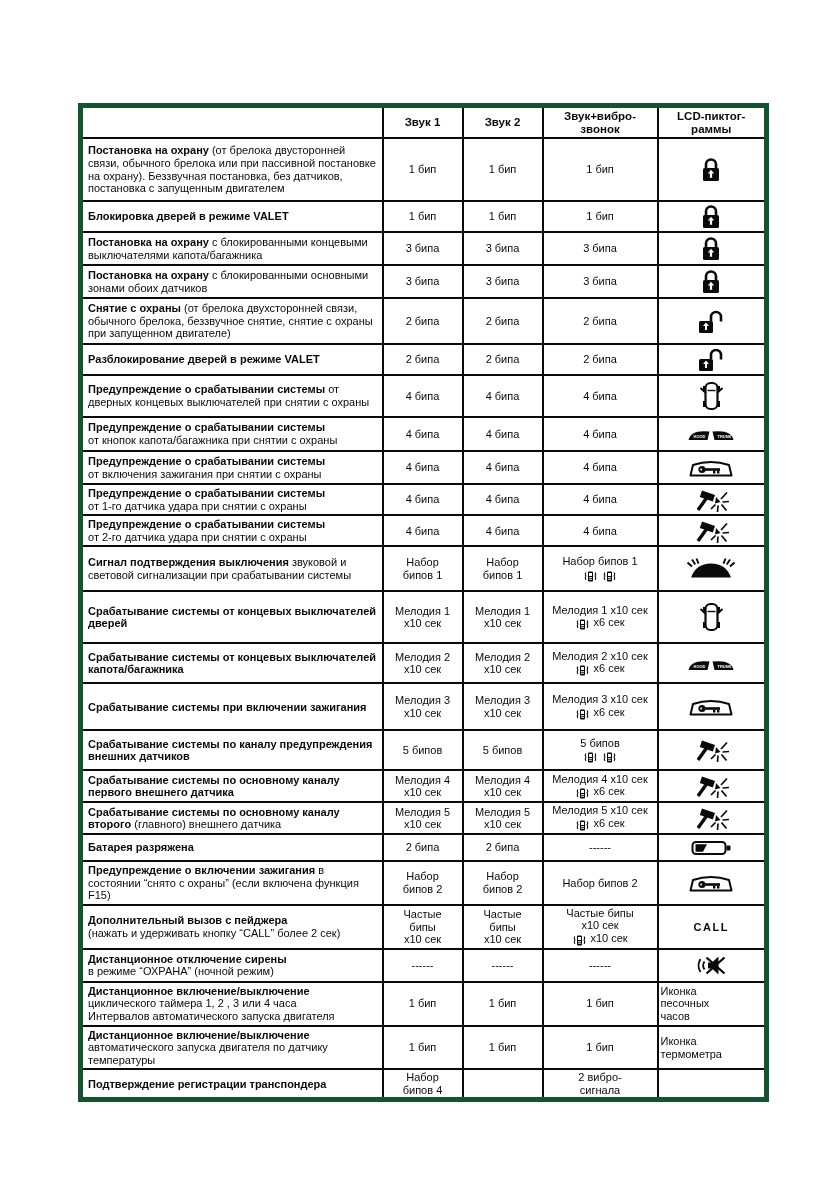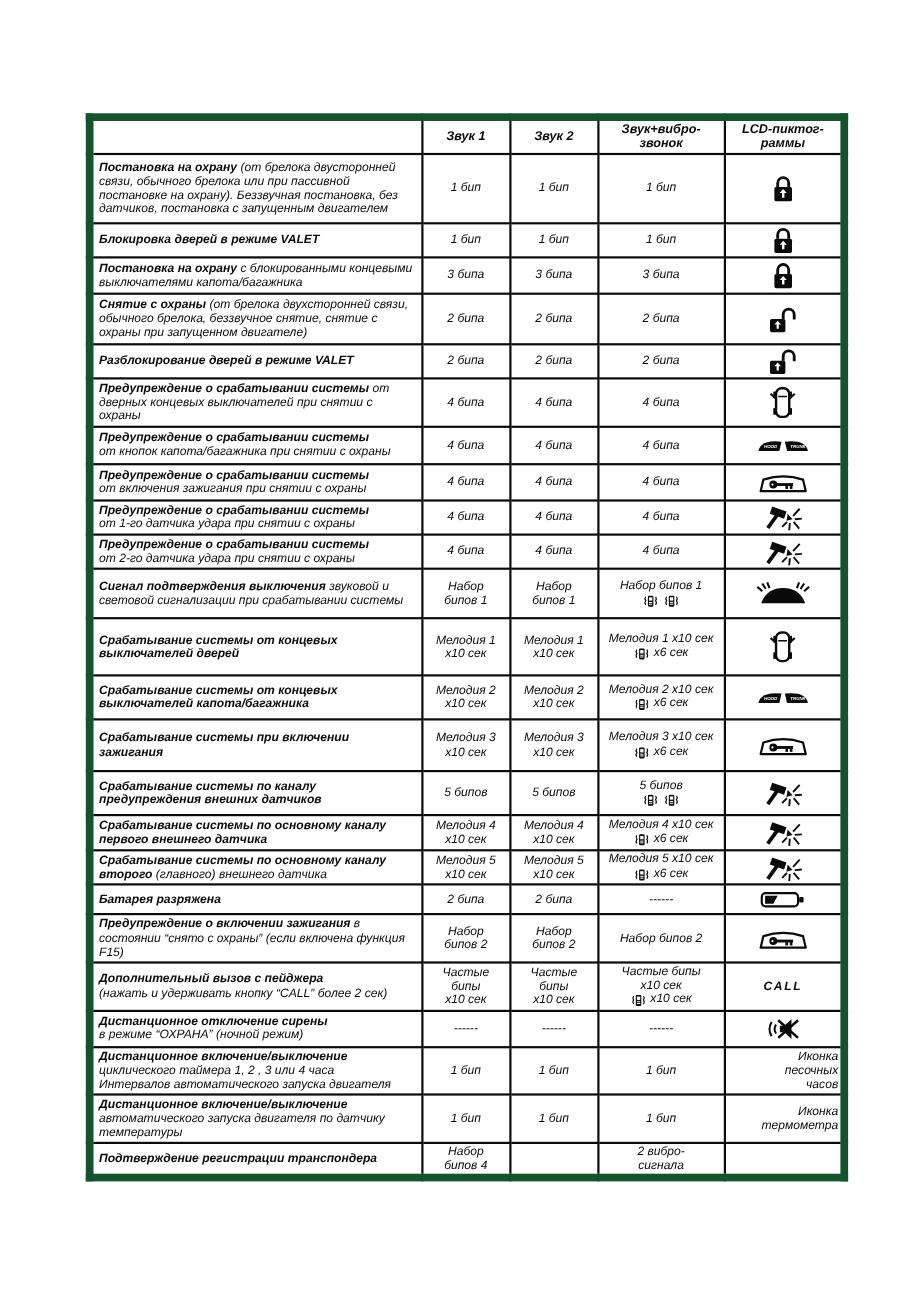--- a/index.html
+++ b/index.html
@@ -1,29 +1,29 @@
 <!DOCTYPE html>
 <html><head>
 <meta charset="utf-8">
 <style>
   html,body{margin:0;padding:0;background:#e8e8e8;}
   .page{position:relative;width:840px;height:1190px;background:#ffffff;margin:0 auto;
         font-family:"Liberation Sans",sans-serif;color:#0a0a0a;}
   table.sig{position:absolute;left:78px;top:103px;width:686px;border-collapse:collapse;
-            table-layout:fixed;border:7px solid #14532d;font-style:italic;}
+            table-layout:fixed;border:5px solid #14532d;}
   table.sig th,table.sig td{border:2px solid #0a0a0a;vertical-align:middle;overflow:hidden;}
   th.h{font-size:11.5px;font-weight:bold;text-align:center;line-height:12.5px;padding:2px 1px;}
   td.desc{font-size:11px;line-height:12.6px;padding:2px 4px 2px 5px;text-align:left;}
   td.desc b{font-weight:bold;}
   td.val{font-size:11px;line-height:12.5px;text-align:center;padding:1px 2px;}
   td.ic{text-align:center;padding:1px 2px;}
   .vib{display:inline-block;vertical-align:-2px;margin:0 1px;}
   .icap{font-size:10.5px;line-height:11.5px;text-align:center;}
   .call{font-size:11px;font-weight:bold;letter-spacing:1.5px;text-align:center;}
-  .note{font-size:11px;line-height:12.5px;text-align:right;}
+  .note{font-size:11px;line-height:12.5px;text-align:left;}
   svg{display:inline-block;vertical-align:middle;}
 </style>
 </head>
 <body>
 
 <div class="page">
   <table class="sig">
     <colgroup>
       <col style="width:302px">
         <col style="width:80px">
@@ -67,20 +67,31 @@
           <td class="desc"><b>Постановка на охрану</b> с блокированными концевыми выключателями капота/багажника</td>
           <td class="val">3 бипа</td>
           <td class="val">3 бипа</td>
           <td class="val">3 бипа</td>
           <td class="ic"><span><svg width="24" height="27" viewBox="0 0 24 27">
                 <path d="M7,12 V8.5 a5,5 0 0 1 10,0 V12" fill="none" stroke="#0a0a0a" stroke-width="2.6"></path>
                 <rect x="4" y="12" width="16" height="13" rx="1.5" fill="#0a0a0a"></rect>
                 <path d="M12,13.8 l3.2,3.7 h-2.1 v4.2 h-2.2 v-4.2 h-2.1 z" fill="#fff"></path>
               </svg></span></td>
         </tr>
+        <tr style="height: 33px;">
+          <td class="desc"><b>Постановка на охрану</b> с блокированными основными зонами обоих датчиков</td>
+          <td class="val">3 бипа</td>
+          <td class="val">3 бипа</td>
+          <td class="val">3 бипа</td>
+          <td class="ic"><span><svg width="24" height="27" viewBox="0 0 24 27">
+                <path d="M7,12 V8.5 a5,5 0 0 1 10,0 V12" fill="none" stroke="#0a0a0a" stroke-width="2.6"></path>
+                <rect x="4" y="12" width="16" height="13" rx="1.5" fill="#0a0a0a"></rect>
+                <path d="M12,13.8 l3.2,3.7 h-2.1 v4.2 h-2.2 v-4.2 h-2.1 z" fill="#fff"></path>
+              </svg></span></td>
+        </tr>
         <tr style="height: 46px;">
           <td class="desc"><b>Снятие с охраны</b> (от брелока двухсторонней связи, обычного брелока, беззвучное снятие, снятие с охраны при запущенном двигателе)</td>
           <td class="val">2 бипа</td>
           <td class="val">2 бипа</td>
           <td class="val">2 бипа</td>
           <td class="ic"><span><svg width="30" height="27" viewBox="0 0 30 27">
                 <path d="M15,13 V9 a5,5 0 0 1 10,0 V13.5" fill="none" stroke="#0a0a0a" stroke-width="2.6"></path>
                 <rect x="3" y="13" width="14" height="12" rx="1.5" fill="#0a0a0a"></rect>
                 <path d="M10,14.6 l3,3.4 h-2 v3.9 h-2 v-3.9 h-2 z" fill="#fff"></path>
               </svg></span></td>

